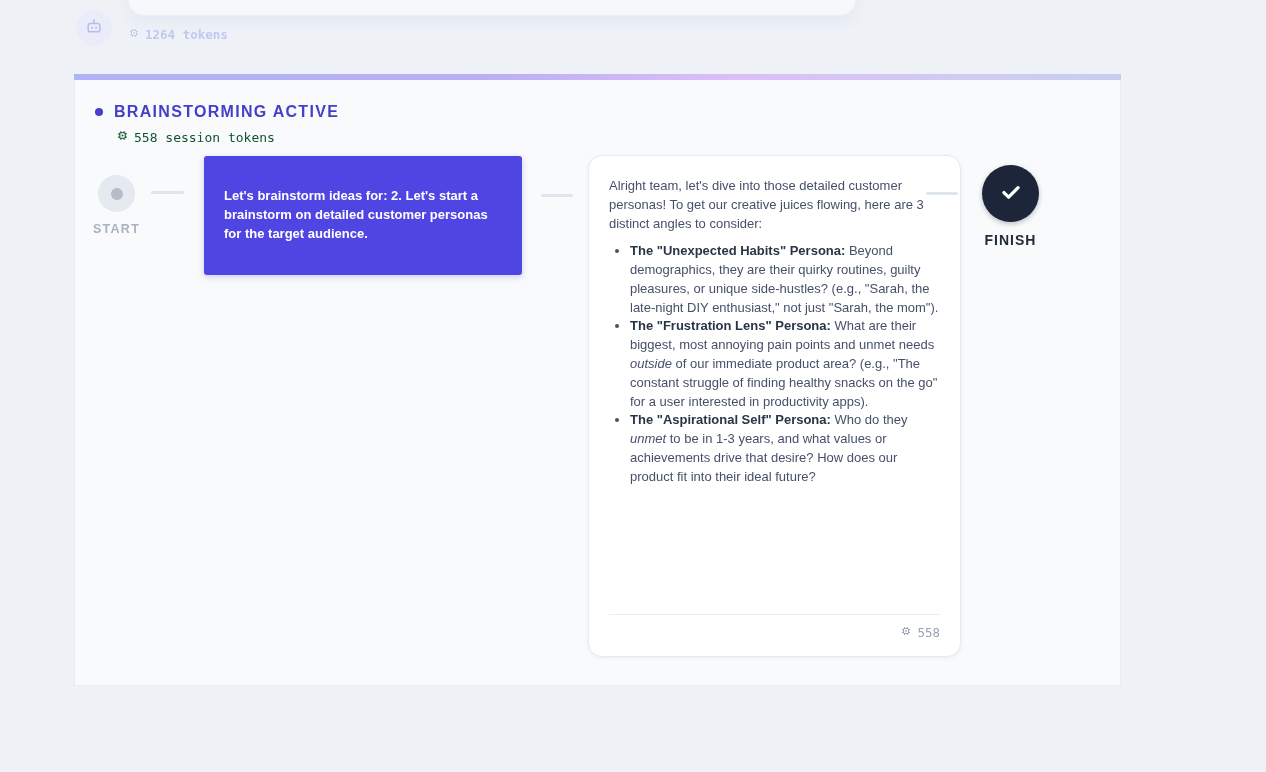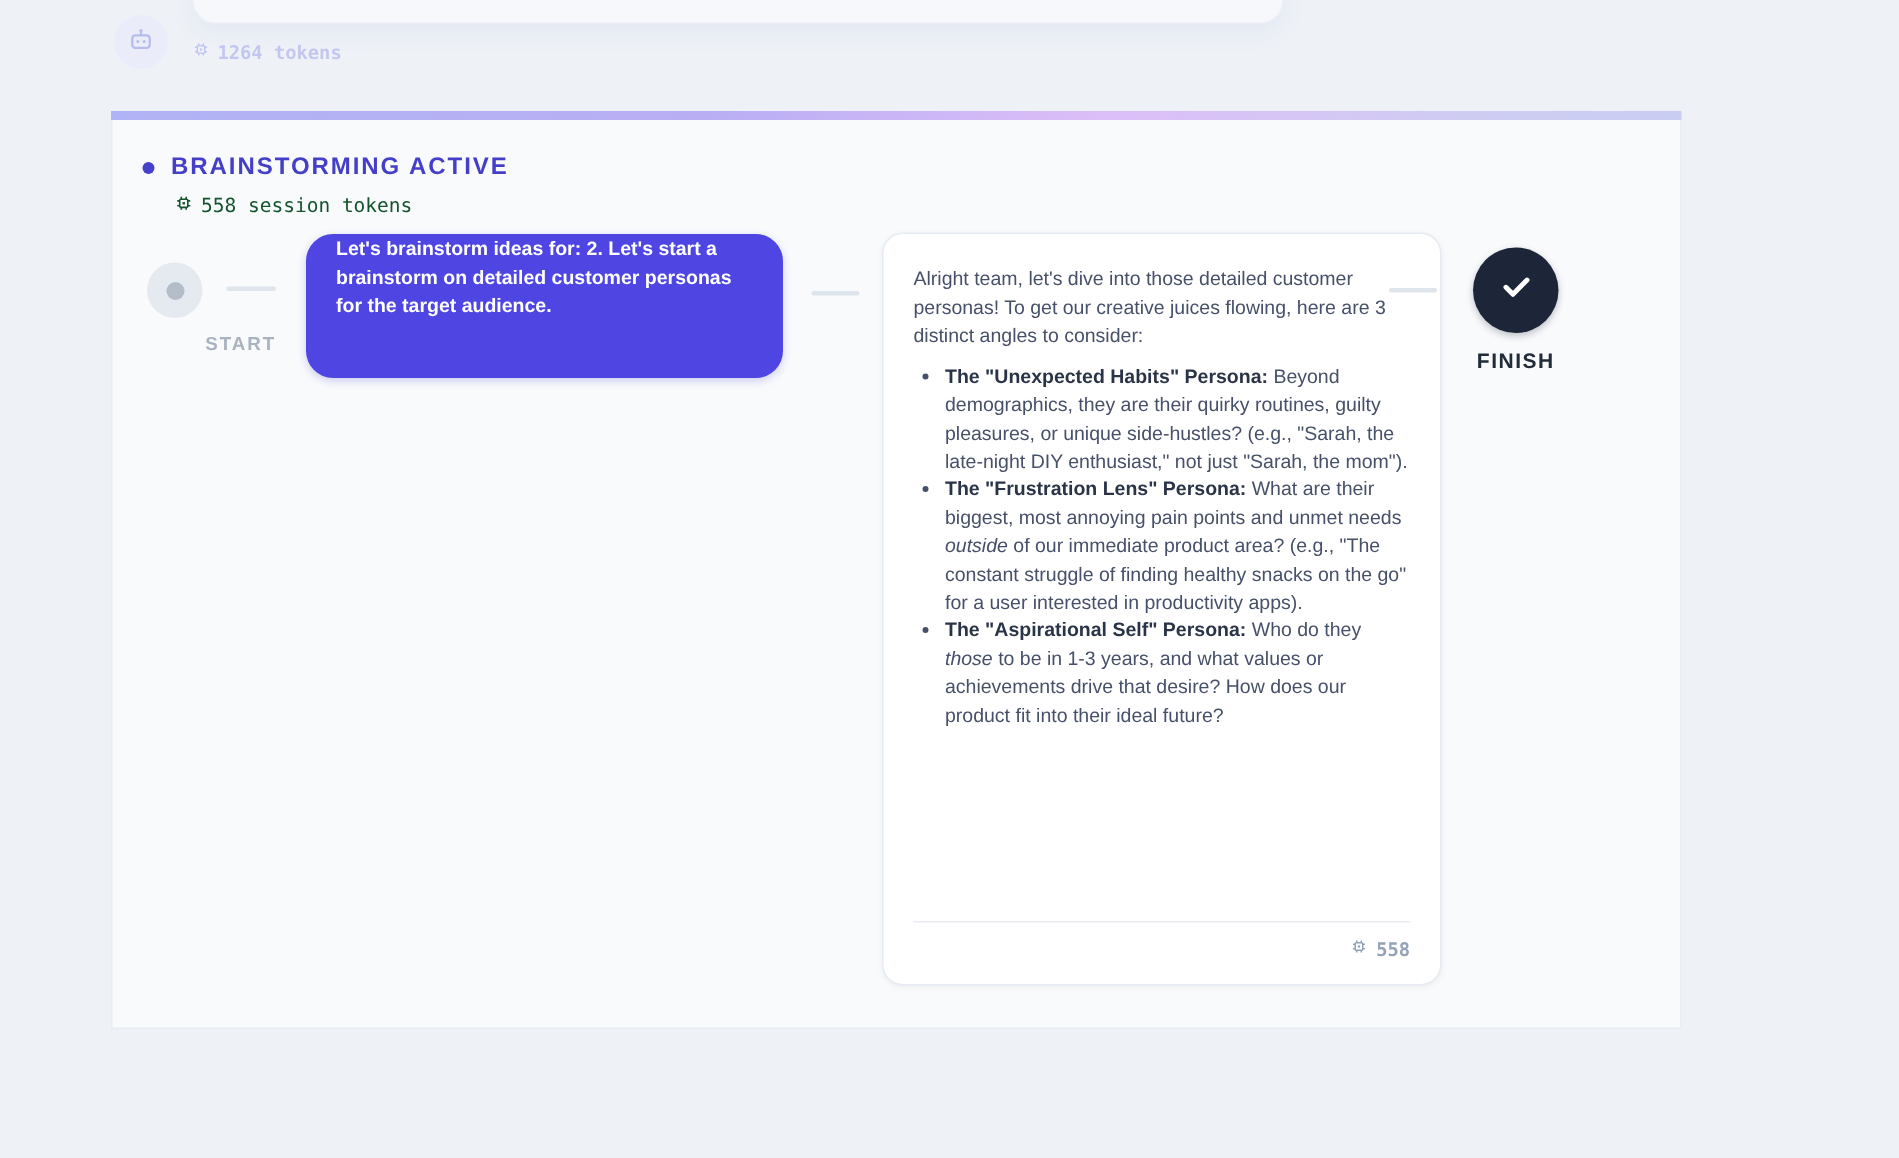--- a/index.html
+++ b/index.html
@@ -59,51 +59,51 @@
 
   
   .start-circle {
     position: absolute; left: 23px; top: 101px; width: 37px; height: 37px;
     border-radius: 50%; background: #e5eaf0;
     display: flex; align-items: center; justify-content: center;
   }
   .start-circle .dot { width: 12px; height: 12px; border-radius: 50%; background: #b4bcc8; }
   .start-label {
     position: absolute; left: 1px; top: 148px; width: 81px; text-align: center;
-    font-size: 12.5px; font-weight: 600; letter-spacing: 1.3px; color: #a9b2bf; margin-left: 44px;
+    font-size: 12.5px; font-weight: 600; letter-spacing: 1.3px; color: #a9b2bf;
   }
   .connector { position: absolute; height: 3px; border-radius: 2px; background: #dfe5ed; }
   .conn-1 { left: 76px;  top: 117px; width: 33px; }
   .conn-2 { left: 466px; top: 120px; width: 32px; }
   .conn-3 { left: 851px; top: 118px; width: 32px; }
 
   .prompt-bubble {
     position: absolute; left: 129px; top: 82px; width: 318px; min-height: 96px;
-    border-radius: 18px; background: #4e45e3; color: #ffffff;
-    padding: 1px 20px; font-size: 13px; font-weight: 600; line-height: 1.46;
+    border-radius: 3px; background: #4e45e3; color: #ffffff;
+    padding: 31px 20px; font-size: 13px; font-weight: 600; line-height: 1.46;
     box-shadow: 0 2px 6px rgba(60,50,200,.22);
   }
 
   .response-card {
     position: absolute; left: 513px; top: 81px; width: 373px; min-height: 502px;
     background: #ffffff; border: 1px solid #e6eaf2; border-radius: 14px;
     box-shadow: 0 1px 4px rgba(15,23,42,.06);
     padding: 21px 20px 14px; display: flex; flex-direction: column;
     font-size: 13px; line-height: 1.445; color: #475069;
   }
   .response-card p { margin: 0 0 9px; }
   .response-card ul { margin: 0; padding-left: 21px; }
   .response-card li { margin: 0; }
   .li-title { font-weight: 700; color: #2a3447; }
   .response-card em { font-style: italic; }
   .card-footer {
     margin-top: auto; border-top: 1px solid #e9edf3; padding-top: 9px;
     display: flex; justify-content: flex-end; align-items: center; gap: 5px;
     font-family: "DejaVu Sans Mono", "Liberation Mono", monospace;
-    font-size: 12.5px; color: #94a3b8; font-weight: bold;
+    font-size: 12.5px; color: #94a3b8;
   }
   .card-footer svg { width: 12px; height: 12px; }
 
   .finish-circle {
     position: absolute; left: 907px; top: 91px; width: 57px; height: 57px;
     border-radius: 50%; background: #1d2638;
     display: flex; align-items: center; justify-content: center;
     box-shadow: 0 2px 5px rgba(15,23,42,.25);
   }
   .finish-circle svg { width: 26px; height: 26px; }
@@ -175,21 +175,21 @@
     <div class="response-card">
       <p>Alright team, let's dive into those detailed customer personas! To get our creative juices flowing, here are 3 distinct angles to consider:</p>
       <ul>
         <li>
           <span class="li-title">The "Unexpected Habits" Persona:</span><span> Beyond demographics, they are their quirky routines, guilty pleasures, or unique side-hustles? (e.g., "Sarah, the late-night DIY enthusiast," not just "Sarah, the mom").</span><em></em><span></span>
         </li>
         <li>
           <span class="li-title">The "Frustration Lens" Persona:</span><span> What are their biggest, most annoying pain points and unmet needs </span><em>outside</em><span> of our immediate product area? (e.g., "The constant struggle of finding healthy snacks on the go" for a user interested in productivity apps).</span>
         </li>
         <li>
-          <span class="li-title">The "Aspirational Self" Persona:</span><span> Who do they </span><em>those</em><span> to be in 1-3 years, and what values or achievements drive that desire? How does our product fit into their ideal future?</span>
+          <span class="li-title">The "Aspirational Self" Persona:</span><span> Who do they </span><em>unmet</em><span> to be in 1-3 years, and what values or achievements drive that desire? How does our product fit into their ideal future?</span>
         </li>
       </ul>
       <div class="card-footer">
         <span>
           <svg viewBox="0 0 24 24" fill="none" stroke="currentColor" stroke-width="2">
             <rect x="7" y="7" width="10" height="10" rx="1.5"></rect>
             <rect x="10.5" y="10.5" width="3" height="3" fill="currentColor" stroke="none"></rect>
             <path d="M9 7V4M15 7V4M9 20v-3M15 20v-3M7 9H4M7 15H4M20 9h-3M20 15h-3"></path>
           </svg>
         </span>

